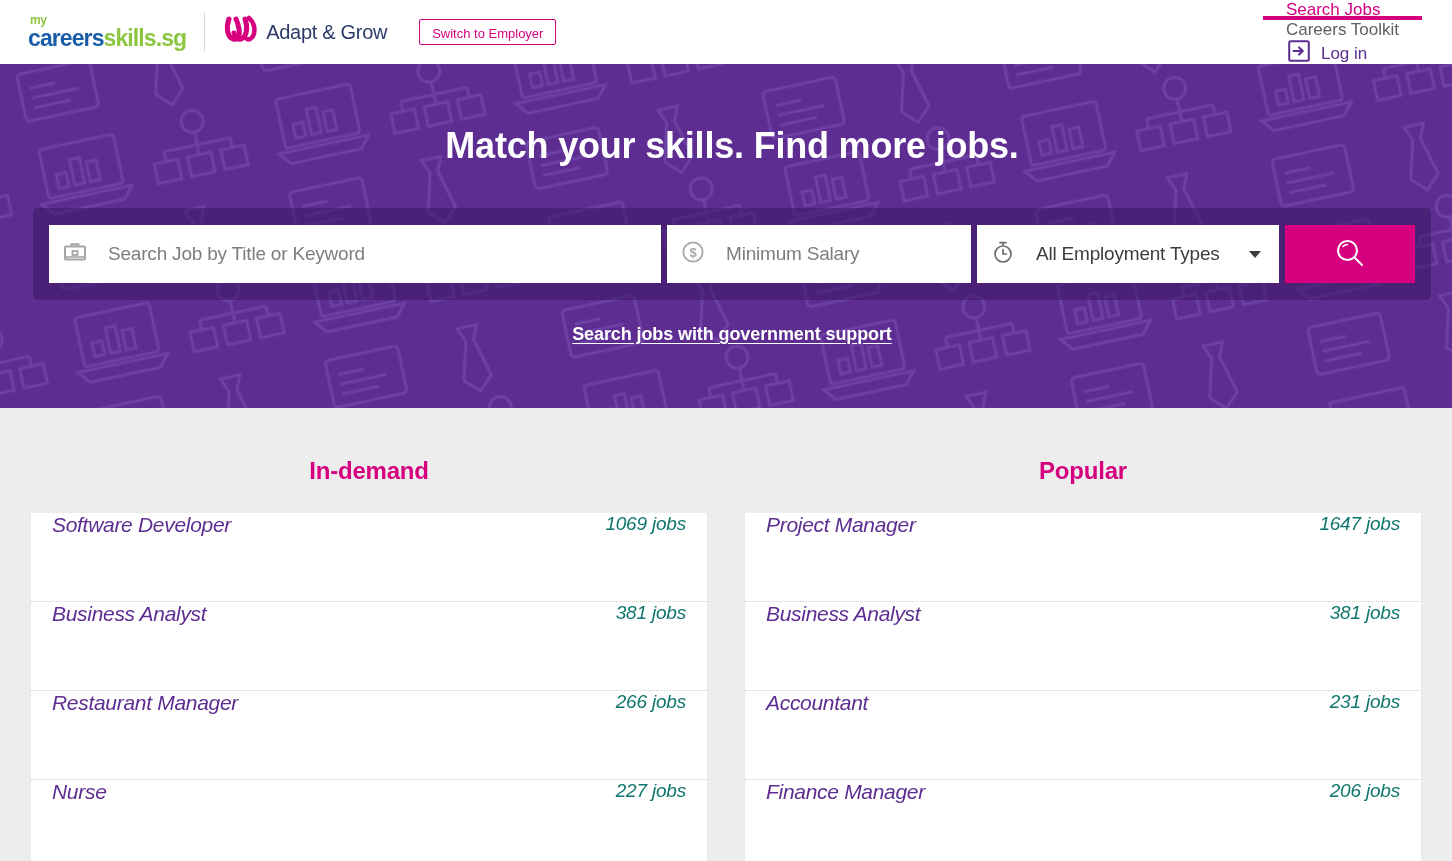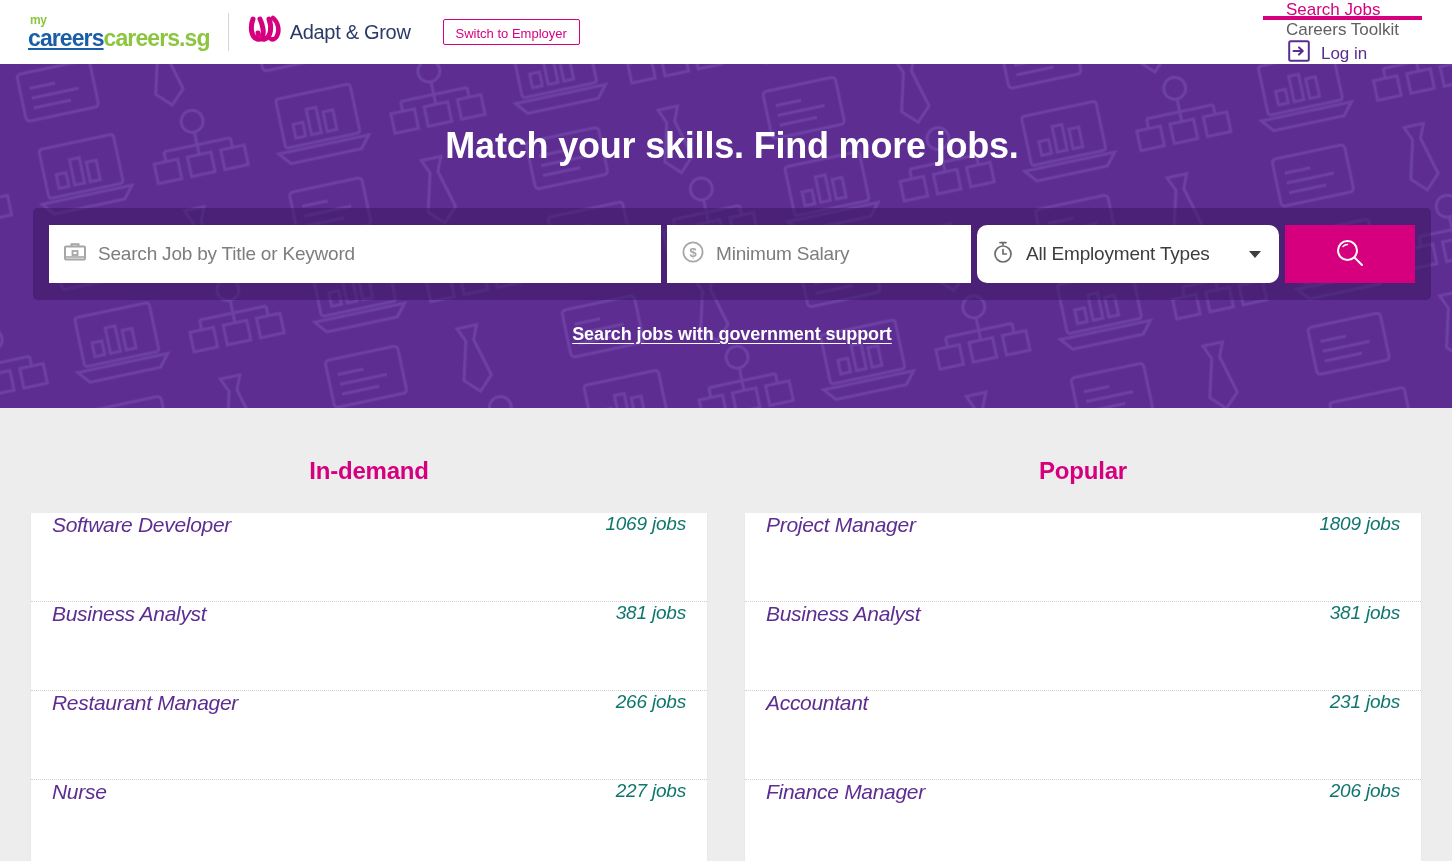--- a/index.html
+++ b/index.html
@@ -47,21 +47,21 @@
     margin-left: 2px;
     margin-bottom: 1px;
     letter-spacing: -0.3px;
   }
   .logo-main {
     font-size: 23px;
     font-weight: bold;
     letter-spacing: -0.9px;
     white-space: nowrap;
   }
-  .logo-careers { color: #1b5ea8; text-decoration: underline; }
+  .logo-careers { color: #1b5ea8; }
   .logo-future  { color: #8cc63f; }
 
   .logo-divider {
     width: 1px;
     height: 38px;
     background: #d7d7d7;
     margin: 0 18px;
   }
 
   .logo-ag {
@@ -171,25 +171,25 @@
     display: flex;
     align-items: stretch;
   }
 
   .field {
     background: #ffffff;
     display: flex;
     align-items: center;
     height: 58px;
     padding: 0 14px;
-    gap: 11px;
+    gap: 21px;
   }
   .field-keyword { width: 612px; margin-right: 6px; }
   .field-salary  { width: 304px; margin-right: 6px; }
-  .field-type    { width: 302px; margin-right: 6px; position: relative; border-radius: 10px; }
+  .field-type    { width: 302px; margin-right: 6px; position: relative; }
 
   .field-text {
     font-size: 19px;
     color: #7d7d7d;
     white-space: nowrap;
     letter-spacing: -0.2px;
   }
   .field-type .field-text { color: #3d3d3d; }
 
   .caret {
@@ -279,21 +279,21 @@
 </style>
 </head>
 <body>
 
 <div class="topnav">
 
   <div class="brand-zone">
 
     <div class="logo-mcf">
       <span class="logo-my">my</span>
-      <span class="logo-main"><span class="logo-careers">careers</span><span class="logo-future">careers.sg</span></span>
+      <span class="logo-main"><span class="logo-careers">careers</span><span class="logo-future">skills.sg</span></span>
     </div>
 
     <div class="logo-divider"></div>
 
     <div class="logo-ag">
       <span class="ag-mark">
         <svg width="40" height="34" viewBox="0 0 40 34">
           <path d="M6 6 C3 14, 4 24, 10 26 C15 27.5, 17 22, 16 16 C15.3 11.5, 14 8, 13 6" fill="none" stroke="#d6007f" stroke-width="5" stroke-linecap="round"></path>
           <path d="M22 6 C25 14, 24 24, 18 26 C14 27, 11.5 24, 11 20" fill="none" stroke="#d6007f" stroke-width="5" stroke-linecap="round"></path>
           <path d="M26 5 C31 9, 33 17, 30 23 C28.5 26, 26 27, 24 26" fill="none" stroke="#d6007f" stroke-width="4.5" stroke-linecap="round"></path>
@@ -435,21 +435,21 @@
           <span class="job-count">227 jobs</span>
         </div>
       </div>
     </div>
 
     <div class="col">
       <div class="col-title">Popular</div>
       <div class="card">
         <div class="job-row">
           <span class="job-title">Project Manager</span>
-          <span class="job-count">1809 jobs</span>
+          <span class="job-count">1647 jobs</span>
         </div>
         <div class="job-row">
           <span class="job-title">Business Analyst</span>
           <span class="job-count">381 jobs</span>
         </div>
         <div class="job-row">
           <span class="job-title">Accountant</span>
           <span class="job-count">231 jobs</span>
         </div>
         <div class="job-row">

